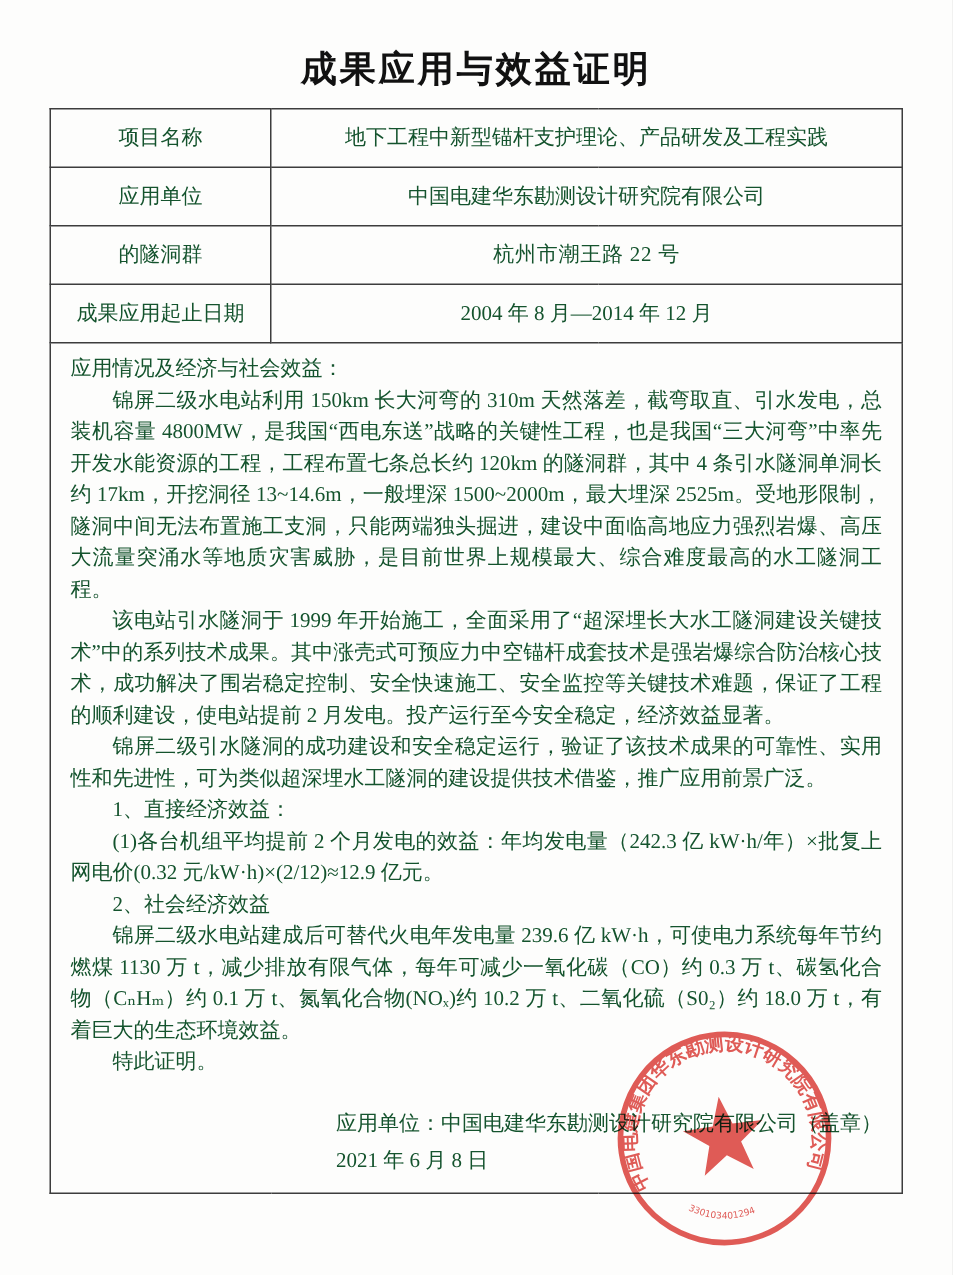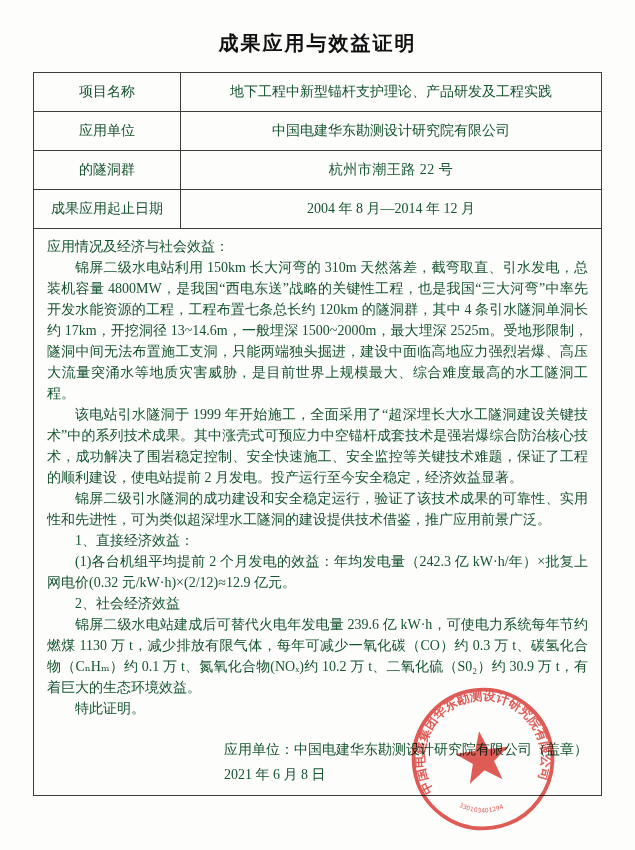--- a/index.html
+++ b/index.html
@@ -8,21 +8,21 @@
     width:635px; height:850px;
     margin:0 auto;
     background:#fdfdfc;
     font-family:"Liberation Serif","DejaVu Serif",serif;
     color:#1b1b1b;
     overflow:hidden;
   }
   .title {
     position:absolute; top:30px; left:0; width:100%;
     text-align:center;
-    font-size:20px; font-weight:bold; letter-spacing:2px;
+    font-size:24px; font-weight:bold; letter-spacing:2px;
     color:#111;
   }
   table.cert {
     position:absolute; left:33px; top:72px; width:568px;
     border-collapse:collapse; table-layout:fixed;
   }
   table.cert th, table.cert td {
     border:1px solid #3d3d3d;
     font-size:14px; font-weight:normal;
     text-align:center; vertical-align:middle;
@@ -87,21 +87,21 @@
       <tr>
         <td colspan="4" class="big-cell">
           <div class="cell-body">
             <p>应用情况及经济与社会效益：</p>
             <p class="ind">锦屏二级水电站利用 150km 长大河弯的 310m 天然落差，截弯取直、引水发电，总装机容量 4800MW，是我国“西电东送”战略的关键性工程，也是我国“三大河弯”中率先开发水能资源的工程，工程布置七条总长约 120km 的隧洞群，其中 4 条引水隧洞单洞长约 17km，开挖洞径 13~14.6m，一般埋深 1500~2000m，最大埋深 2525m。受地形限制，隧洞中间无法布置施工支洞，只能两端独头掘进，建设中面临高地应力强烈岩爆、高压大流量突涌水等地质灾害威胁，是目前世界上规模最大、综合难度最高的水工隧洞工程。</p>
             <p class="ind">该电站引水隧洞于 1999 年开始施工，全面采用了“超深埋长大水工隧洞建设关键技术”中的系列技术成果。其中涨壳式可预应力中空锚杆成套技术是强岩爆综合防治核心技术，成功解决了围岩稳定控制、安全快速施工、安全监控等关键技术难题，保证了工程的顺利建设，使电站提前 2 月发电。投产运行至今安全稳定，经济效益显著。</p>
             <p class="ind">锦屏二级引水隧洞的成功建设和安全稳定运行，验证了该技术成果的可靠性、实用性和先进性，可为类似超深埋水工隧洞的建设提供技术借鉴，推广应用前景广泛。</p>
             <p class="ind">1、直接经济效益：</p>
             <p class="ind">(1)各台机组平均提前 2 个月发电的效益：年均发电量（242.3 亿 kW·h/年）×批复上网电价(0.32 元/kW·h)×(2/12)≈12.9 亿元。</p>
             <p class="ind">2、社会经济效益</p>
-            <p class="ind">锦屏二级水电站建成后可替代火电年发电量 239.6 亿 kW·h，可使电力系统每年节约燃煤 1130 万 t，减少排放有限气体，每年可减少一氧化碳（CO）约 0.3 万 t、碳氢化合物（CₙHₘ）约 0.1 万 t、氮氧化合物(NOₓ)约 10.2 万 t、二氧化硫（S0₂）约 30.9 万 t，有着巨大的生态环境效益。</p>
+            <p class="ind">锦屏二级水电站建成后可替代火电年发电量 239.6 亿 kW·h，可使电力系统每年节约燃煤 1130 万 t，减少排放有限气体，每年可减少一氧化碳（CO）约 0.3 万 t、碳氢化合物（CₙHₘ）约 0.1 万 t、氮氧化合物(NOₓ)约 10.2 万 t、二氧化硫（S0₂）约 18.0 万 t，有着巨大的生态环境效益。</p>
             <p class="ind closing">特此证明。</p>
             <div class="sig">
               <div>应用单位：中国电建华东勘测设计研究院有限公司（盖章）</div>
               <div class="sig-date">2021 年 6 月 8 日</div>
             </div>
           </div>
         </td>
       </tr>
     </tbody>
   </table>

